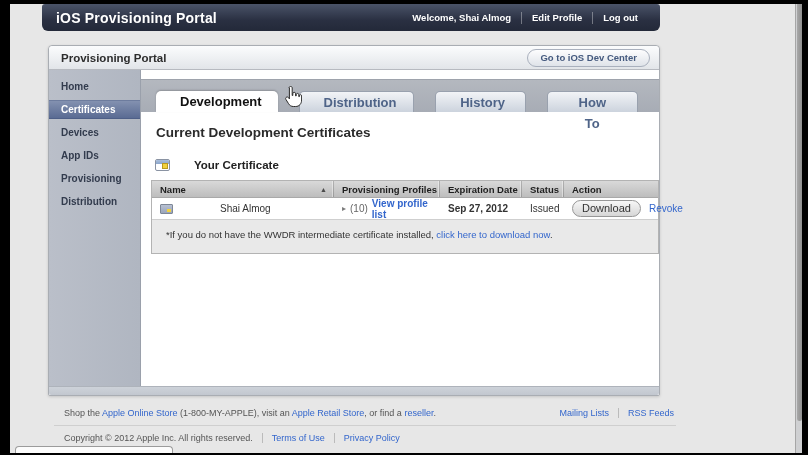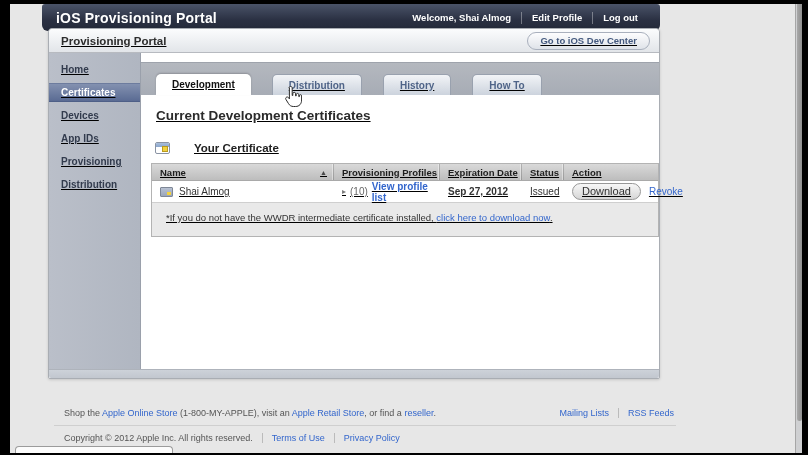--- a/index.html
+++ b/index.html
@@ -24,24 +24,24 @@
     padding:0 12px 0 14px;
   }
   .navbar-title { color:#fff; font-size:14px; font-weight:bold; letter-spacing:.2px; }
   .navbar-right { display:flex; align-items:center; height:100%; }
   .navbar-right .nav-item { color:#fff; font-size:9.5px; font-weight:bold; padding:0 10px; white-space:nowrap; }
   .nav-divider { width:1px; height:12px; background:rgba(255,255,255,.35); }
   .nav-link { cursor:pointer; }
 
   
   .panel {
-    position:absolute; left:38px; top:24px; width:612px; height:351px;
+    position:absolute; left:38px; top:41px; width:612px; height:351px;
     background:#fff; border:1px solid #a9adb3; border-radius:4px 4px 2px 2px;
     box-shadow:0 1px 3px rgba(0,0,0,.15);
-    display:flex; flex-direction:column;text-decoration:underline;
+    display:flex; flex-direction:column;
   }
   .panel-header {
     height:24px; flex:0 0 24px;
     background:linear-gradient(#fbfcfd, #e2e5e9);
     border-bottom:1px solid #b7bac0;
     border-radius:4px 4px 0 0;
     display:flex; align-items:center; justify-content:space-between;
     padding:0 9px 0 12px;
   }
   .panel-title { font-size:11.5px; font-weight:bold; color:#2d2d2d; }
@@ -75,22 +75,22 @@
   
   .content { flex:1; background:#fff; position:relative; min-width:0; }
   .tabband {
     margin-top:9px; height:33px;
     background:linear-gradient(#b4b8bf,#a7acb5);
     border-top:1px solid #9ea3ac;
     display:flex; align-items:flex-end; padding-left:15px;
   }
   .tab {
     height:21px; line-height:21px; min-width:64px; text-align:center;
-    padding:0 16px; margin-right:21px;
-    font-size:10px; font-weight:bold; cursor:pointer;
+    padding:0 24px; margin-right:21px;
+    font-size:13px; font-weight:bold; cursor:pointer;
     border-radius:5px 5px 0 0;
   }
   .tab.active { background:#fff; color:#111; box-shadow:0 -1px 2px rgba(0,0,0,.2); }
   .tab.inactive {
     background:linear-gradient(#f2f4f7,#ccd3dd);
     color:#4f6488; border:1px solid #99a1ae; border-bottom:none;
   }
 
   .page-heading { margin:13px 0 0 15px; font-size:13.5px; font-weight:bold; color:#2b2b2b; }
 
@@ -124,21 +124,21 @@
   .th-profiles { flex:0 0 106px; }
   .th-expiration { flex:0 0 82px; }
   .th-status { flex:0 0 42px; }
   .th-action { flex:1;border-radius:6px; }
 
   .trow {
     display:flex; height:21px; align-items:center; background:#fff;
     font-size:10px; color:#333;
   }
   .td { padding-left:8px; display:flex; align-items:center; }
-  .td-name { flex:0 0 182px; }
+  .td-name { flex:0 0 182px;gap:41px; }
   .cert-row-icon {
     width:13px; height:10px; border:1px solid #7e8796; border-radius:1px;
     background:linear-gradient(#b8c1d2,#9aa5ba); position:relative; margin-right:6px;
   }
   .cert-row-icon::after {
     content:""; position:absolute; right:1px; bottom:1px; width:4px; height:3px;
     background:#f2d23e;
   }
   .td-profiles { flex:0 0 106px; }
   .disclosure { color:#7a7a7a; font-size:8px; margin-right:4px; }

